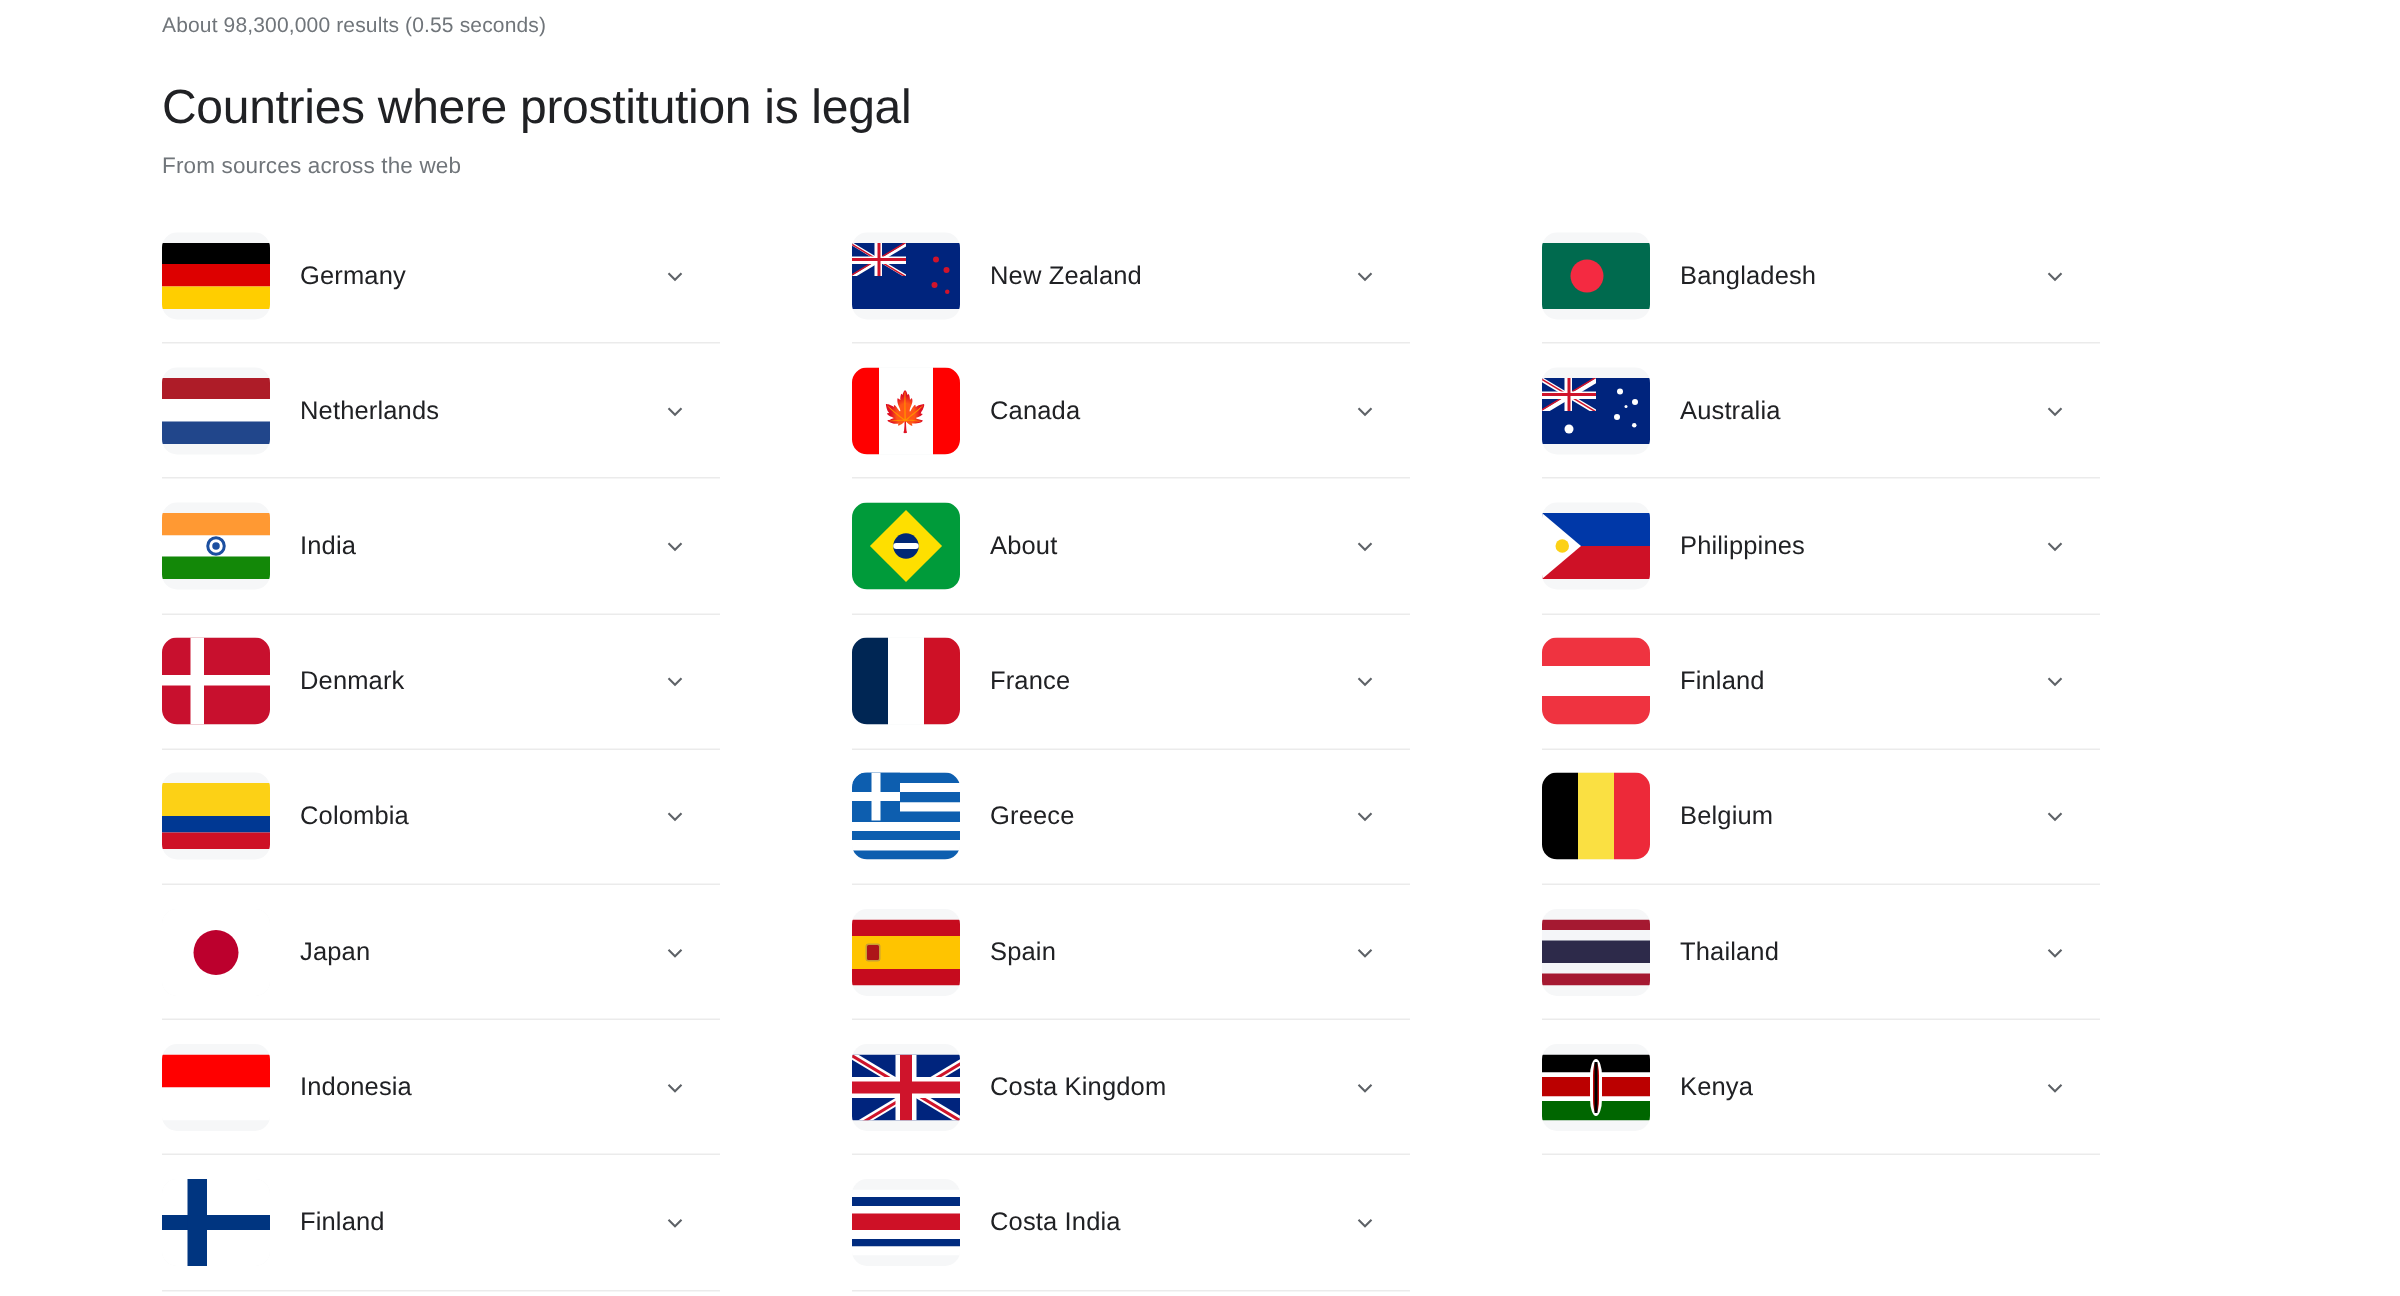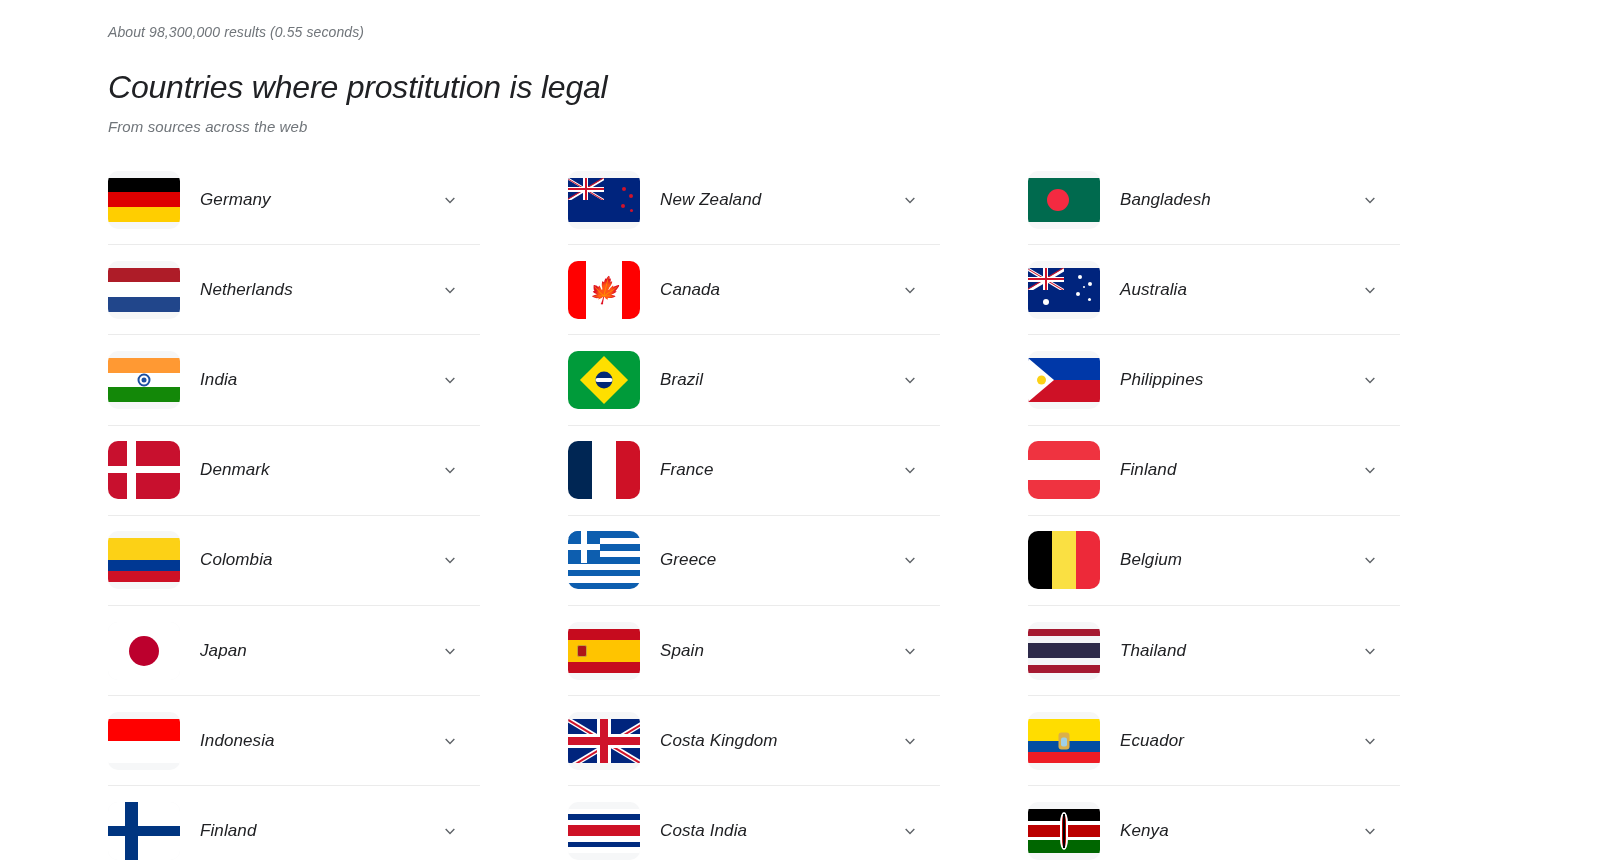--- a/index.html
+++ b/index.html
@@ -2,21 +2,21 @@
 <html><head>
 <meta charset="utf-8">
 <style>
   * { box-sizing: border-box; margin: 0; padding: 0; }
   html, body {
     width: 1600px; height: 864px;
     background: #ffffff;
     font-family: "Liberation Sans", sans-serif;
     overflow: hidden;
   }
-  .page { position: relative; width: 1600px; height: 864px; padding-left: 108px; padding-top: 23px; font-style: italic; }
+  .page { position: relative; width: 1600px; height: 864px; padding-left: 108px; padding-top: 7px; }
 
   .results-count {
     font-size: 14px;
     color: #70757a;
     letter-spacing: .1px;
     line-height: 18px;
     margin-bottom: 26px;
   }
   .block-title {
     font-size: 32px;
@@ -287,21 +287,21 @@
         </div>
         <div class="row">
           <span class="flag-box">
             <span class="flag tall">
               <span class="ov" style="inset:0;background:#009b3a"></span>
         <span class="ov" style="left:50%;top:50%;transform:translate(-50%,-50%) rotate(45deg);width:34px;height:34px;background:#fedf00"></span>
         <span class="ov circ" style="left:50%;top:50%;transform:translate(-50%,-50%);width:17px;height:17px;background:#002776"></span>
         <span class="ov" style="left:50%;top:50%;transform:translate(-50%,-50%);width:17px;height:4px;background:#fff;border-radius:2px"></span>
             </span>
           </span>
-          <span class="label">Brazil</span>
+          <span class="label">About</span>
           <span class="chev" aria-label="Expand Brazil">
             <svg width="20" height="20" viewBox="0 0 24 24" aria-hidden="true">
               <path d="M7.4 9.1 12 13.7l4.6-4.6 1.2 1.2L12 16.1 6.2 10.3z" fill="#5f6368"></path>
             </svg>
           </span>
         </div>
         <div class="row">
           <span class="flag-box">
             <span class="flag tall">
               <span class="vstripes">
@@ -519,39 +519,20 @@
           <span class="chev" aria-label="Expand Thailand">
             <svg width="20" height="20" viewBox="0 0 24 24" aria-hidden="true">
               <path d="M7.4 9.1 12 13.7l4.6-4.6 1.2 1.2L12 16.1 6.2 10.3z" fill="#5f6368"></path>
             </svg>
           </span>
         </div>
         <div class="row">
           <span class="flag-box">
             <span class="flag ">
               <span class="hstripes">
-                <i style="flex:2;background:#ffdd00"></i>
-                <i style="background:#034ea2"></i>
-                <i style="background:#ed1c24"></i>
-              </span>
-        <span class="ov" style="left:50%;top:50%;transform:translate(-50%,-50%);width:11px;height:17px;background:#dbb04a;border-radius:3px"></span>
-        <span class="ov" style="left:50%;top:52%;transform:translate(-50%,-50%);width:6px;height:9px;background:#9fd0e6;border-radius:2px"></span>
-            </span>
-          </span>
-          <span class="label">Ecuador</span>
-          <span class="chev" aria-label="Expand Ecuador">
-            <svg width="20" height="20" viewBox="0 0 24 24" aria-hidden="true">
-              <path d="M7.4 9.1 12 13.7l4.6-4.6 1.2 1.2L12 16.1 6.2 10.3z" fill="#5f6368"></path>
-            </svg>
-          </span>
-        </div>
-        <div class="row">
-          <span class="flag-box">
-            <span class="flag ">
-              <span class="hstripes">
                 <i style="background:#000"></i>
                 <i style="flex:.25;background:#fff"></i>
                 <i style="background:#bb0000"></i>
                 <i style="flex:.25;background:#fff"></i>
                 <i style="background:#006600"></i>
               </span>
         <span class="ov" style="left:50%;top:50%;transform:translate(-50%,-50%);width:8px;height:38px;background:#bb0000;border:2px solid #fff;border-radius:50%/30%"></span>
         <span class="ov" style="left:50%;top:50%;transform:translate(-50%,-50%);width:2px;height:34px;background:#000"></span>
             </span>
           </span>

